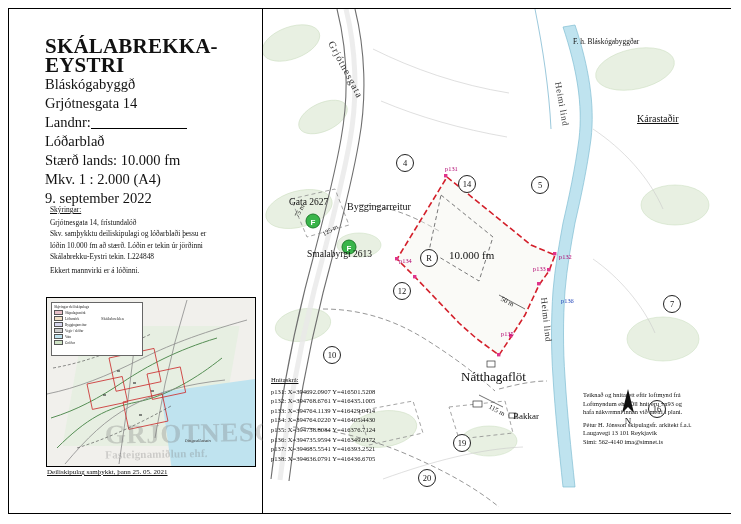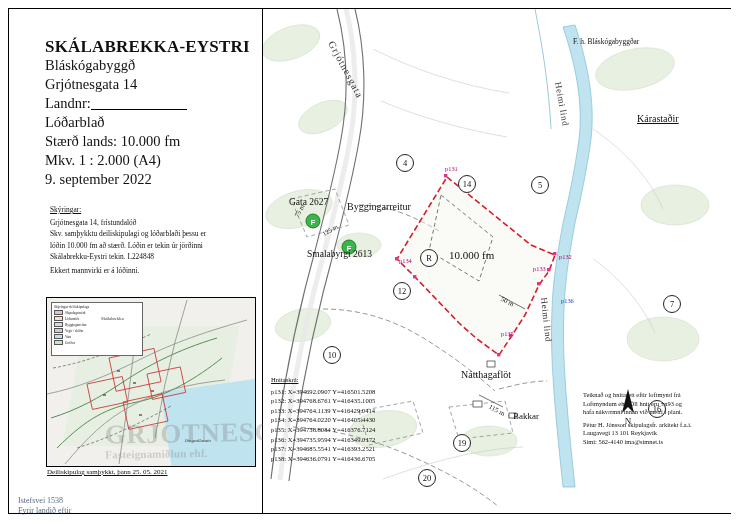--- a/index.html
+++ b/index.html
@@ -22,21 +22,21 @@
   }
   .vdiv{
     position:absolute;left:262px;top:8px;width:1px;height:506px;background:#000;
   }
   
   .left{
     position:absolute;left:9px;top:9px;width:253px;height:504px;
     box-sizing:border-box;
   }
   .title-block{position:absolute;left:36px;top:28px;width:215px;}
-  .title-block .t1{font-size:17px;font-weight:bold;letter-spacing:.2px;line-height:19px;}
+  .title-block .t1{font-size:21px;font-weight:bold;letter-spacing:.2px;line-height:19px;}
   .title-block .t2{font-size:14.5px;line-height:19px;}
   .title-block .t3{font-size:14.5px;line-height:19px;}
   .title-line{
     display:inline-block;border-bottom:1px solid #000;width:96px;height:14px;vertical-align:-2px;
   }
   .expl{
     position:absolute;left:41px;top:196px;width:205px;
     font-size:7.4px;line-height:10.2px;
   }
   .expl .hd{text-decoration:underline;margin-bottom:3px;}
@@ -204,24 +204,20 @@
       <div class="towntxt" style="left:138px;top:140px;font-style:italic;">Þingvallavatn</div>
     </div>
 
     <div class="inset-cap">Deiliskipulag samþykkt, þann 25. 05. 2021</div>
 
     <div class="watermark">
       <div>GRJOTNESGATA.IS</div>
       <div class="sub">Fasteignamiðlun ehf.</div>
     </div>
 
-    <div class="corner-note">
-      <div>Istefsvei 1538</div>
-      <div>Fyrir landið eftir</div>
-    </div>
   </div>
 
   <div class="map">
 
     <svg width="468" height="504">
 
       <rect x="0" y="0" width="468" height="504" fill="#ffffff"></rect>
 
       <path d="M300,18 C314,60 320,96 316,130 C312,160 306,188 300,214 C296,236 292,258 290,282
                C288,310 288,340 290,368 C292,402 296,440 300,478 L312,478
@@ -305,21 +301,21 @@
     </svg>
 
     <div class="road-lbl" style="left:73px;top:30px;transform:rotate(62deg);transform-origin:0 0;letter-spacing:1px;">Grjótnesgata</div>
     <div class="road-lbl" style="left:300px;top:72px;transform:rotate(80deg);transform-origin:0 0;font-size:9px;letter-spacing:.6px;">Heimi lind</div>
     <div class="road-lbl" style="left:286px;top:288px;transform:rotate(84deg);transform-origin:0 0;font-size:9px;letter-spacing:.6px;">Heimi lind</div>
 
     <div class="lbl" style="left:310px;top:28px;font-size:7.4px;">F. h. Bláskógabyggðar</div>
     <div class="lbl" style="left:374px;top:104px;font-size:10px;text-decoration:underline;">Kárastaðir</div>
     <div class="lbl" style="left:26px;top:188px;font-size:9.5px;">Gata 2627</div>
     <div class="lbl" style="left:44px;top:240px;font-size:9.5px;">Smalabyrgi 2613</div>
-    <div class="lbl" style="left:198px;top:360px;font-size:10px;">Nátthagaflöt</div>
+    <div class="lbl" style="left:198px;top:360px;font-size:13px;">Nátthagaflöt</div>
     <div class="lbl" style="left:202px;top:402px;font-size:9px;margin-left:48px;">Bakkar</div>
 
     <div class="lbl" style="left:84px;top:192px;font-size:10px;">Byggingarreitur</div>
 
     <div class="parcel-area">10.000 fm</div>
 
     <div class="lbl" style="left:30px;top:206px;font-size:6.6px;transform:rotate(-62deg);transform-origin:0 0;">75 m</div>
     <div class="lbl" style="left:58px;top:222px;font-size:6.6px;transform:rotate(-30deg);transform-origin:0 0;">125 m</div>
     <div class="lbl" style="left:240px;top:286px;font-size:6.8px;transform:rotate(27deg);transform-origin:0 0;">50 m</div>
     <div class="lbl" style="left:228px;top:394px;font-size:6.8px;transform:rotate(27deg);transform-origin:0 0;">115 m</div>

